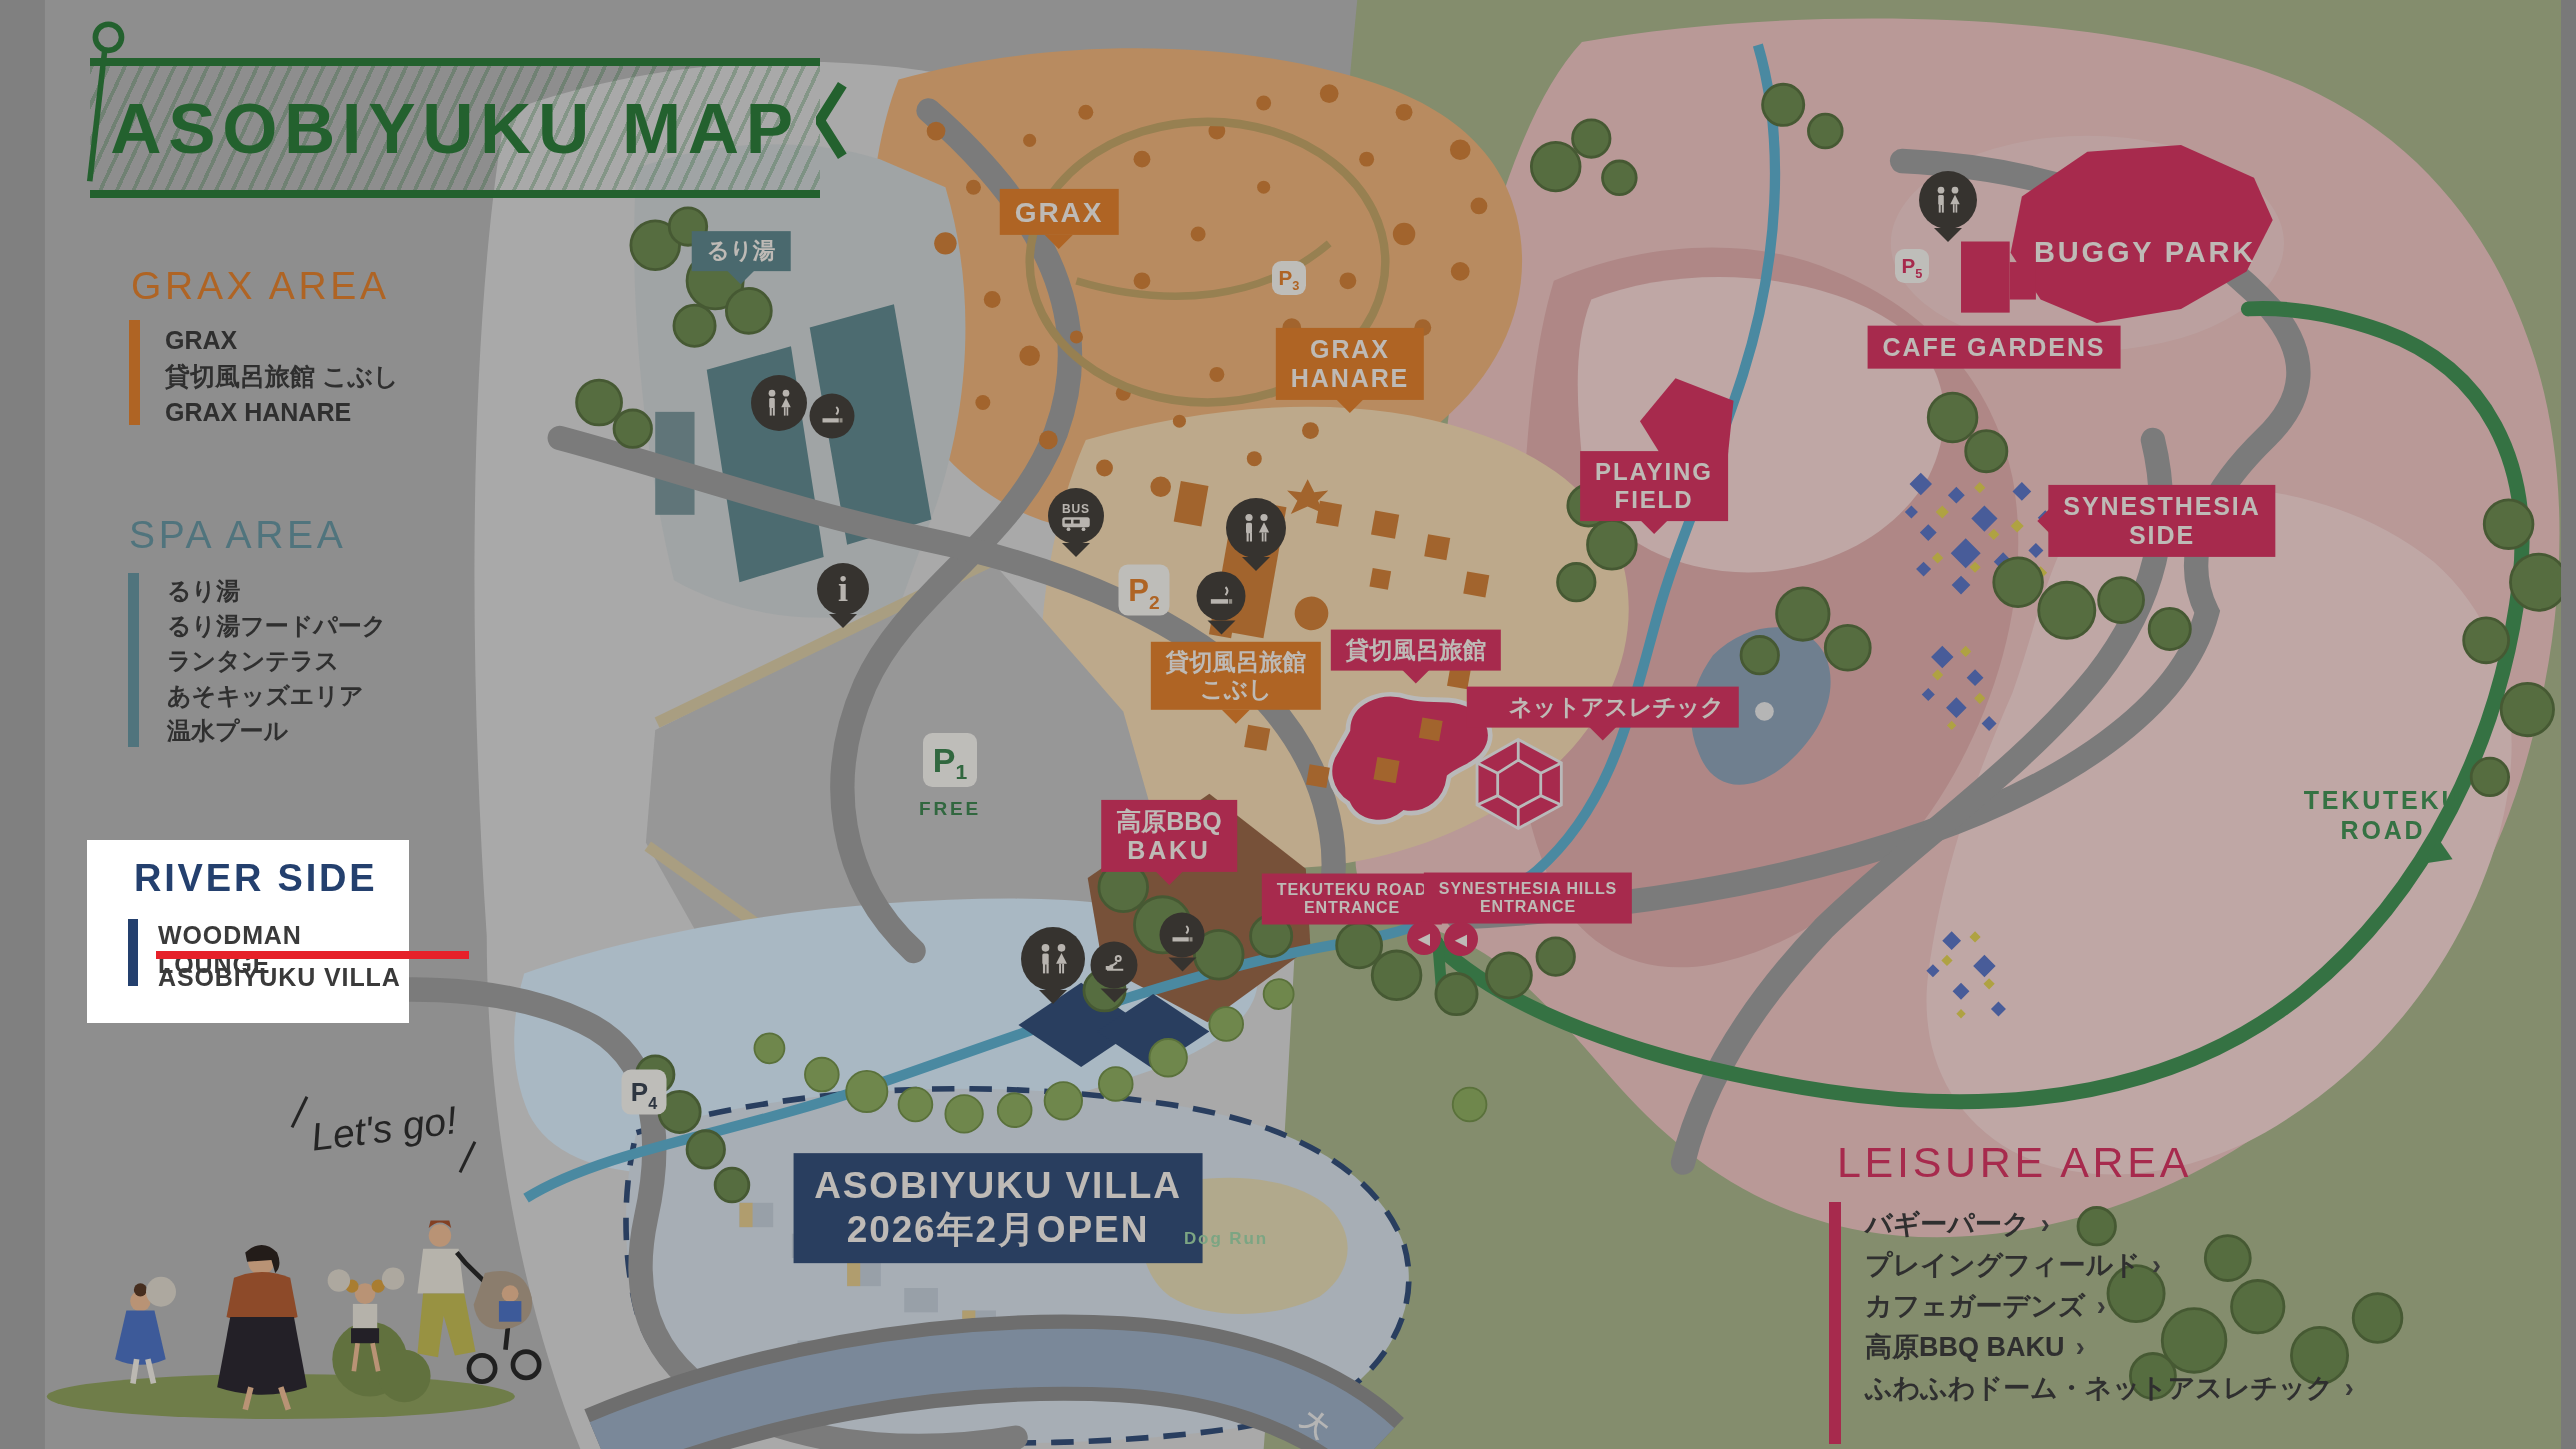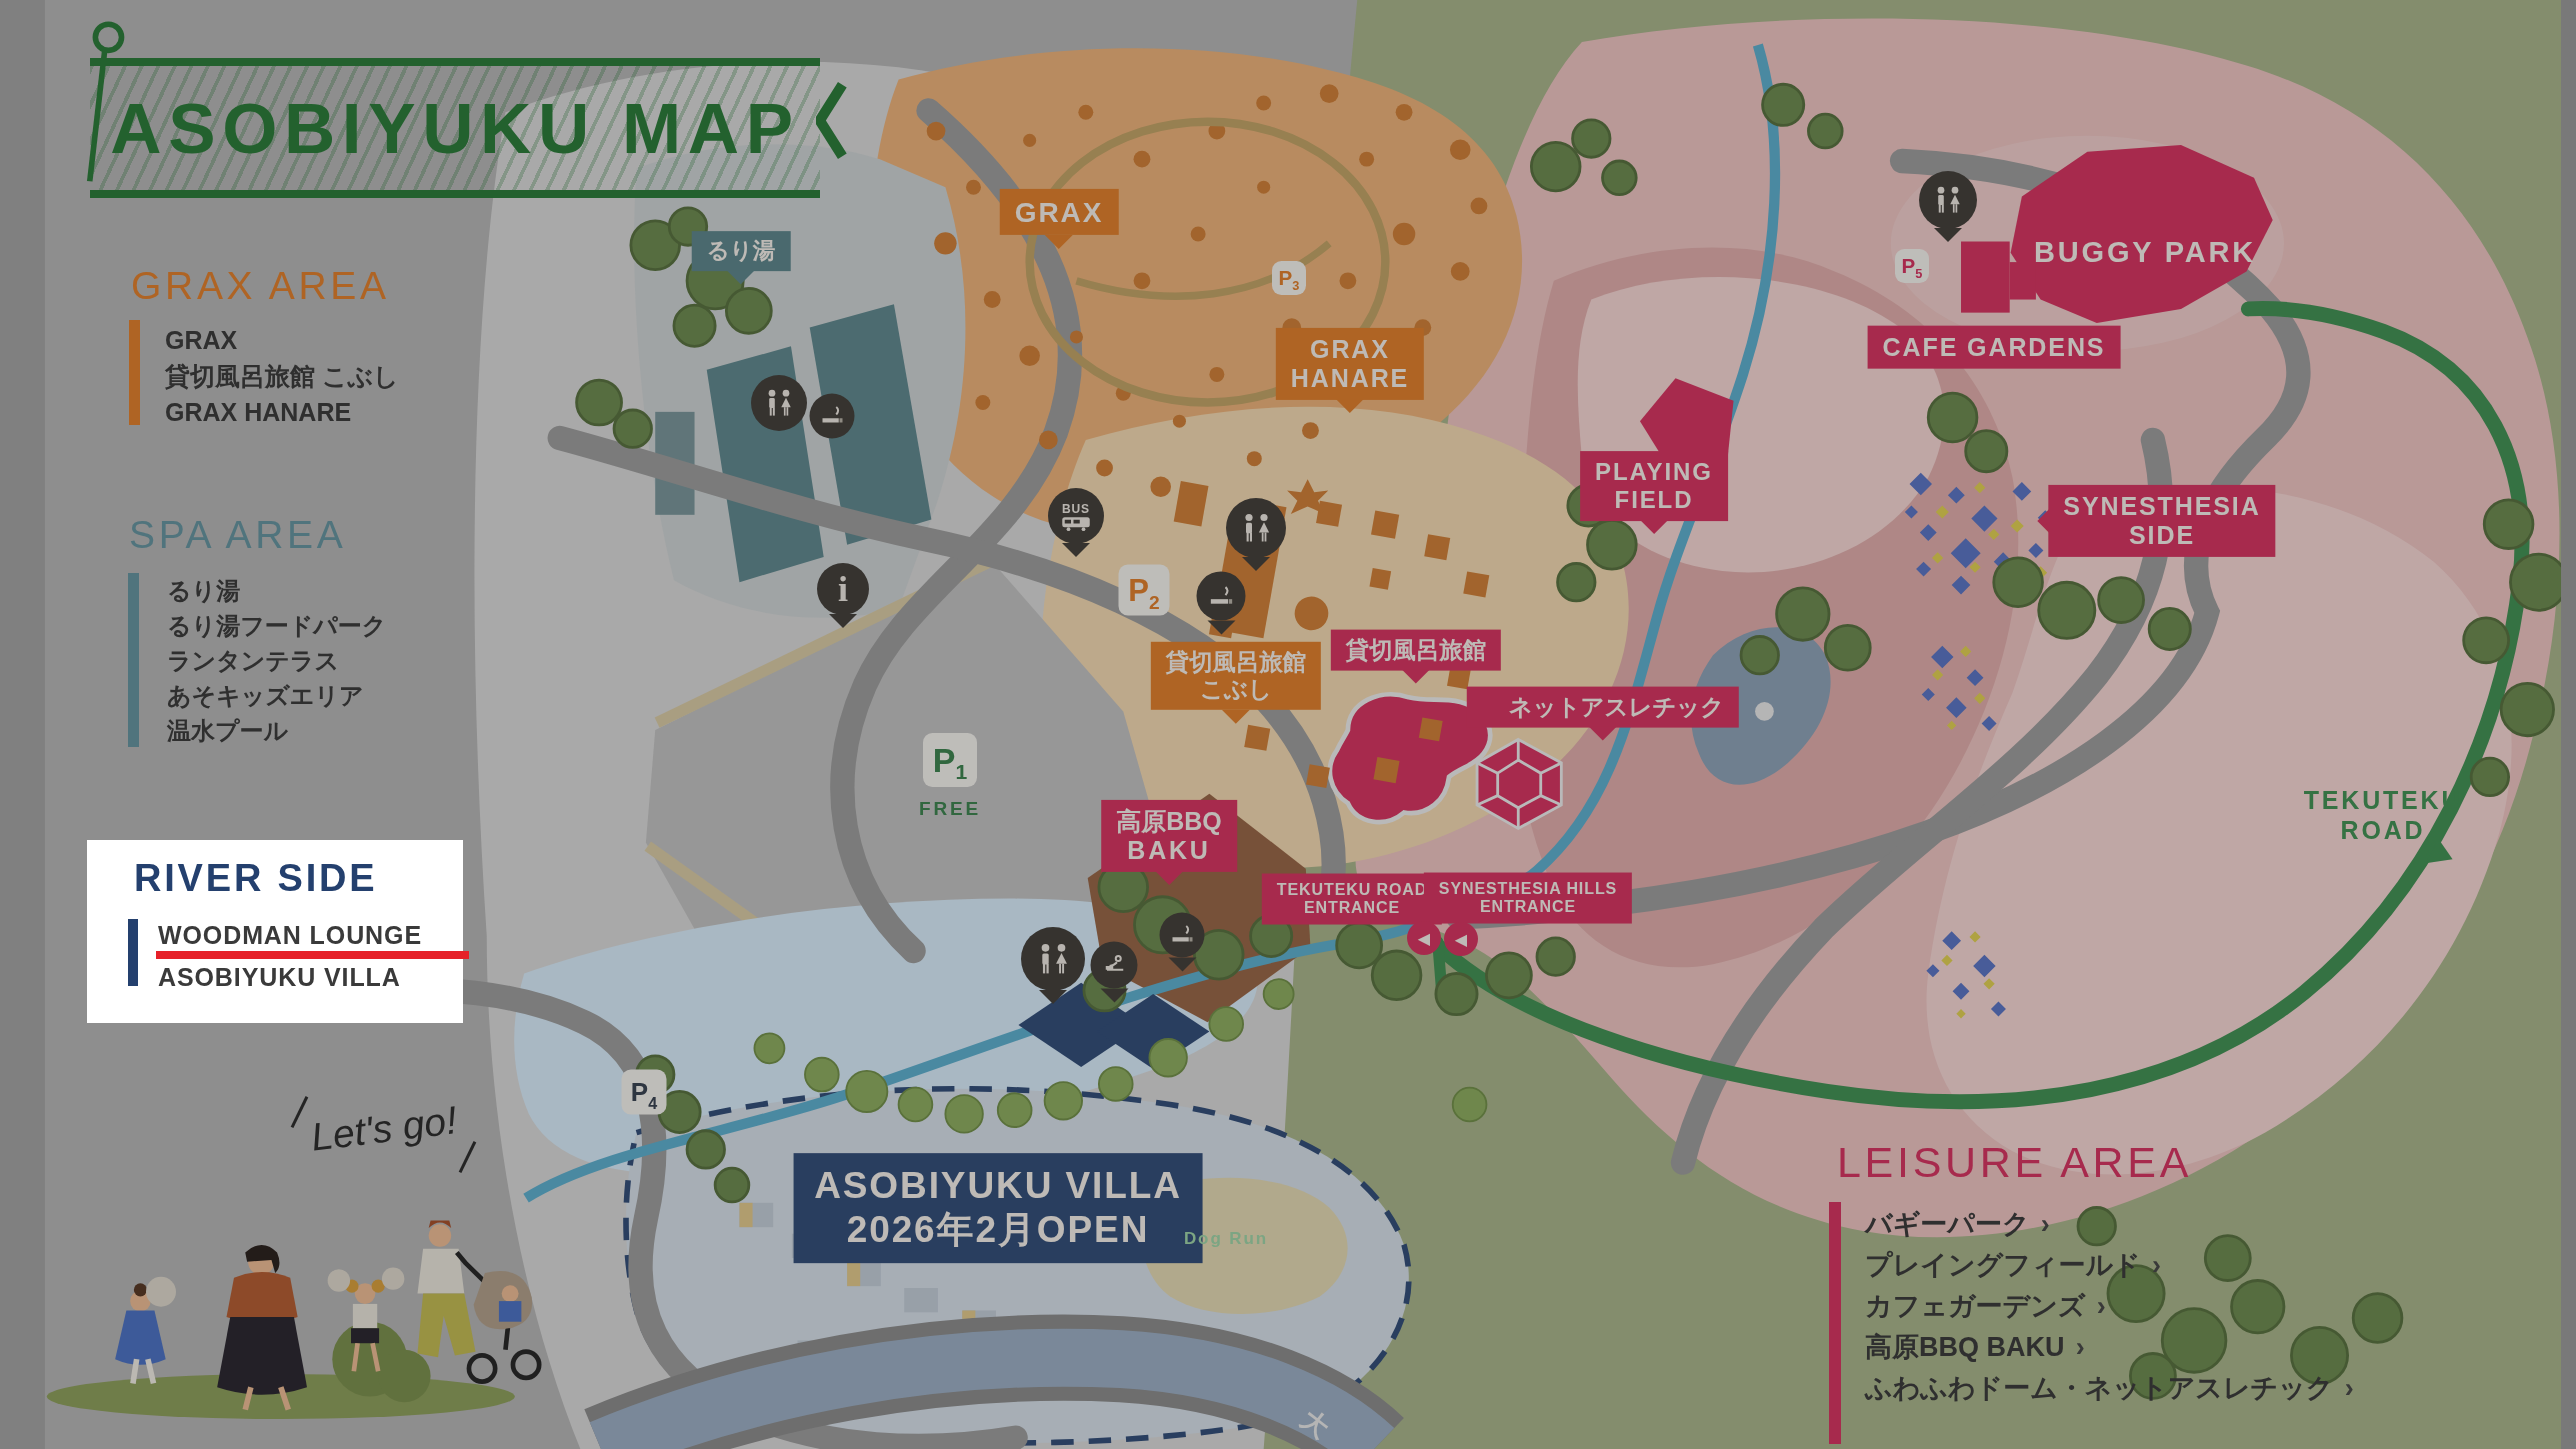--- a/index.html
+++ b/index.html
@@ -13,21 +13,21 @@
     background:repeating-linear-gradient(115deg, rgba(46,125,60,.28) 0 3.7px, rgba(0,0,0,0) 3.7px 15px);
     display:flex;align-items:center;justify-content:center;}
   .banner .t{font-size:71px;font-weight:bold;color:#2e7d3c;letter-spacing:6.6px;}
   
   .lg-head{position:absolute;font-weight:normal;letter-spacing:3.7px;white-space:nowrap;}
   .lg-bar{position:absolute;}
   .lg-items{position:absolute;color:#3d3d3d;font-weight:bold;white-space:nowrap;}
   .lg-items .li{display:block;}
   .chev{margin-left:11.2px;color:#4a4a4a;}
   
-  #rsbox{position:absolute;left:87px;top:840px;width:376px;height:183px;background:#ffffff;z-index:60;}
+  #rsbox{position:absolute;left:87px;top:840px;width:322px;height:183px;background:#ffffff;z-index:60;}
   #rsbox .h{position:absolute;left:47px;top:17px;font-size:38px;font-weight:bold;color:#24406e;letter-spacing:2.8px;}
   #rsbox .bar{position:absolute;left:41px;top:79px;width:10.3px;height:67px;background:#24406e;}
   #rsbox .i1{position:absolute;left:71px;top:81px;font-size:25px;font-weight:bold;color:#3a3a3a;letter-spacing:0.9px;}
   #rsbox .redline{position:absolute;left:69px;top:111px;width:313px;height:7.5px;background:#e62129;}
   #rsbox .i2{position:absolute;left:71px;top:123px;font-size:25px;font-weight:bold;color:#3a3a3a;letter-spacing:0.9px;}
   
   .badge{position:absolute;transform:translate(-50%,-50%);color:#f4efe9;font-weight:bold;
          text-align:center;padding:6.6px 15px;line-height:1.18;white-space:nowrap;background:var(--c);}
   .pd::after{content:"";position:absolute;left:50%;top:99%;transform:translateX(-50%);
          border:14px solid rgba(0,0,0,0);border-top-color:var(--c);}

